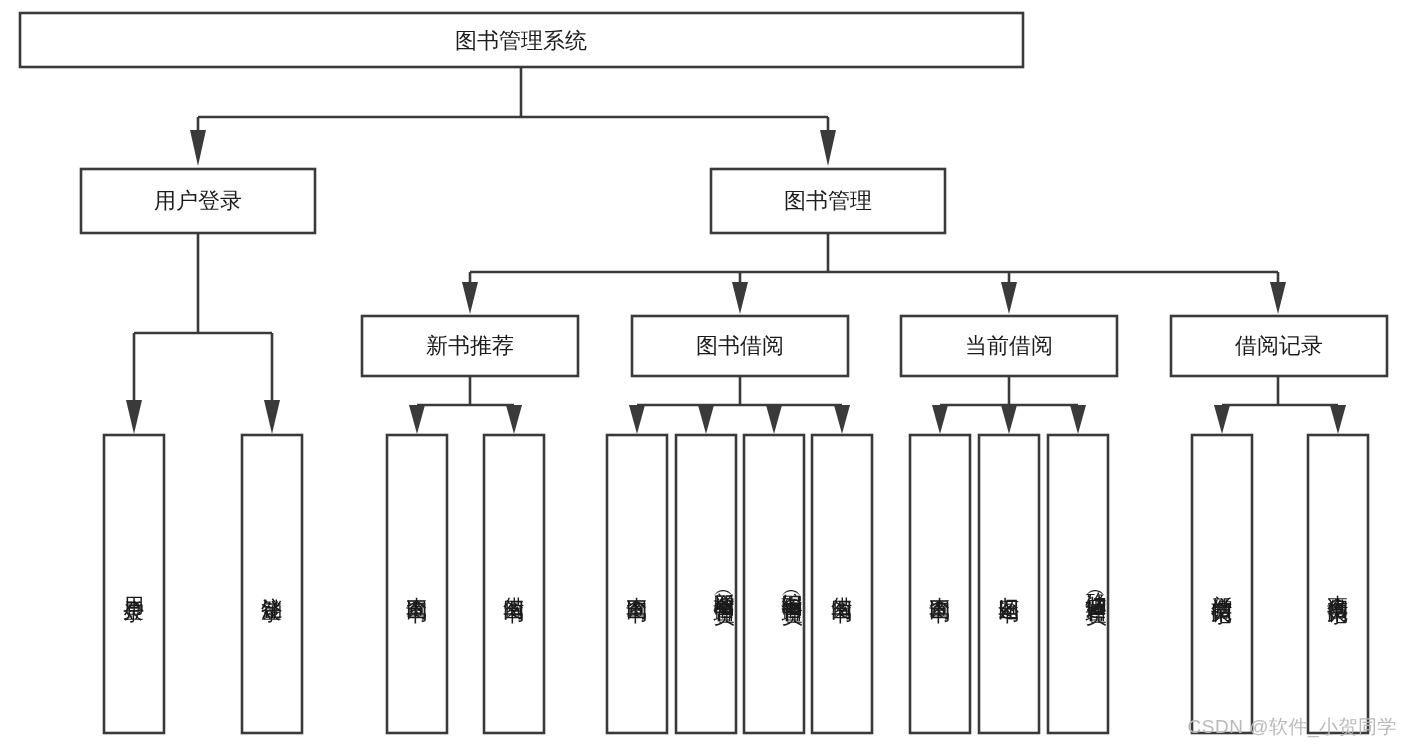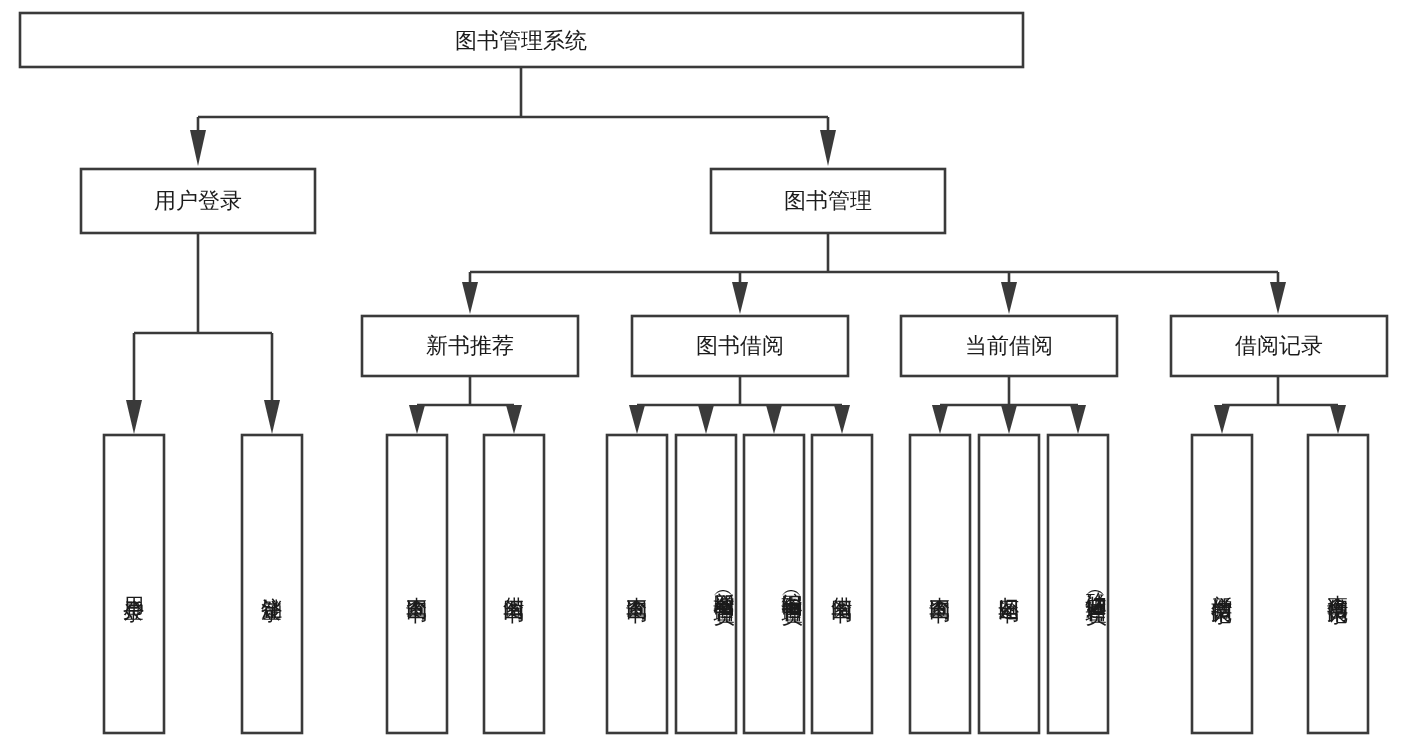--- a/index.html
+++ b/index.html
@@ -222,13 +222,14 @@
   <div class="node-label-v" style="left:744px; top:435px; width:60px; height:298px; align-items:flex-start;">编辑图书（管理员）</div>
   <div class="node-label-v" style="left:812px; top:435px; width:60px; height:298px;">借阅图书</div>
 
   <div class="node-label-v" style="left:910px; top:435px; width:60px; height:298px;">查询图书</div>
   <div class="node-label-v" style="left:979px; top:435px; width:60px; height:298px;">归还图书</div>
   <div class="node-label-v" style="left:1048px; top:435px; width:60px; height:298px; align-items:flex-start;">确认归还（管理员）</div>
 
   <div class="node-label-v" style="left:1192px; top:435px; width:60px; height:298px;">新增借阅记录</div>
   <div class="node-label-v" style="left:1308px; top:435px; width:60px; height:298px;">查询借阅记录</div>
 
+  <div class="watermark">CSDN @软件_小贺同学</div>
 </div>
 
 </body></html>

